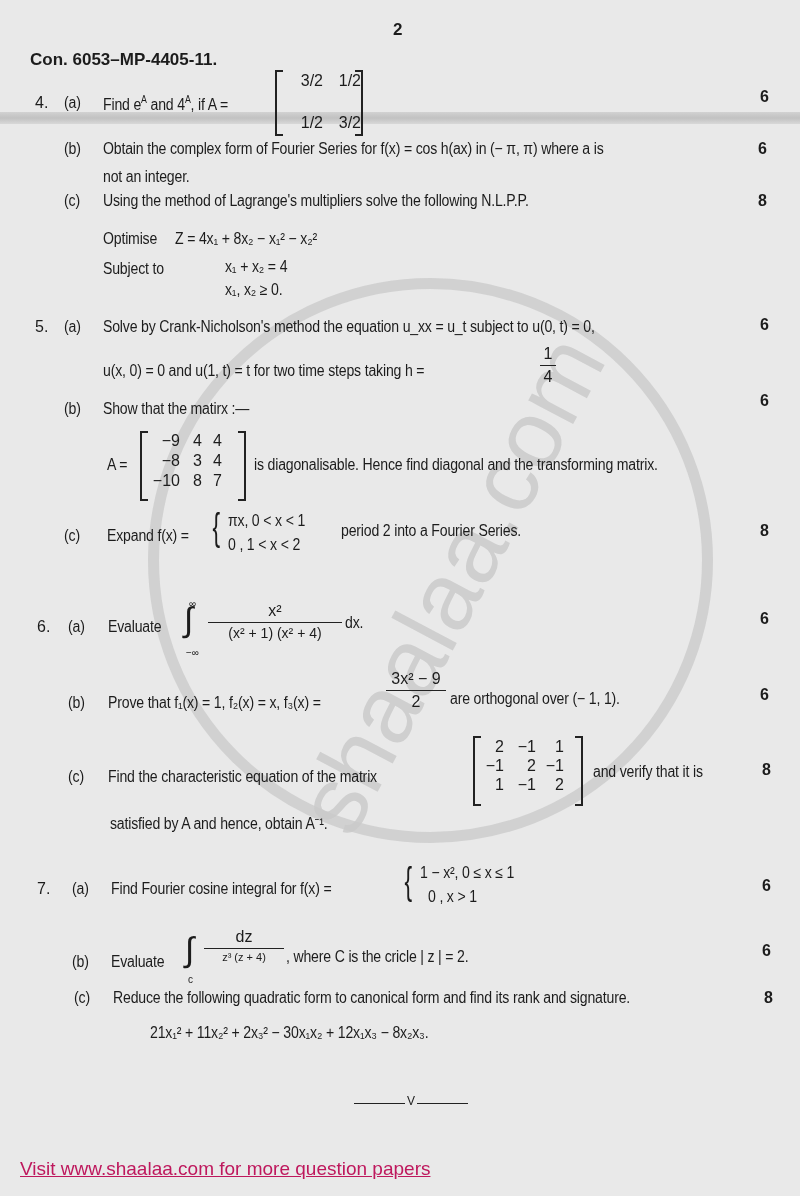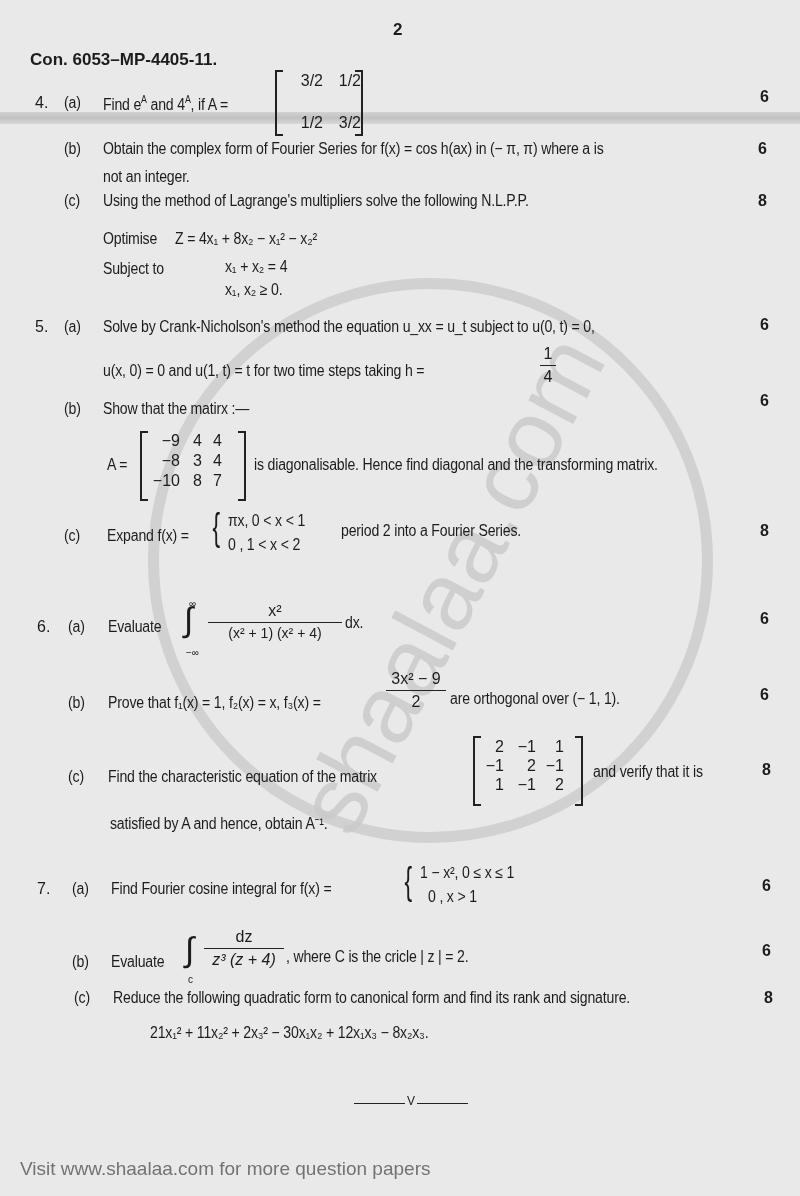--- a/index.html
+++ b/index.html
@@ -27,21 +27,21 @@
   .brk-l, .brk-r { position: absolute; border: 2px solid #222; }
   .brk-l { border-right: none; width: 6px; }
   .brk-r { border-left: none; width: 6px; }
   .frac { position: absolute; text-align: center; font-size: 16px; }
   .frac .bar { border-top: 1.5px solid #222; margin: 2px 0; }
   .brace { position: absolute; font-size: 38px; font-weight: 200; transform: scaleX(0.6); }
   .int { position: absolute; font-size: 34px; font-weight: 200; }
   .lim { position: absolute; font-size: 10px; }
   .sep { position: absolute; left: 354px; top: 1103px; width: 114px; height: 0; border-top: 1.5px solid #222; }
   .sepv { position: absolute; left: 405px; top: 1094px; font-size: 12px; background: #e9e9e9; padding: 0 2px; }
-  .footer { position: absolute; left: 20px; top: 1158px; font-size: 19px; color: #737373; }
+  .footer { position: absolute; left: 20px; top: 1158px; font-size: 19px; color: #be185d; text-decoration: underline; }
 </style>
 </head>
 <body>
 
 <div class="page">
 
   <div class="band"></div>
   <div class="watermark-circle"></div>
   <div class="watermark-text">shaalaa.com</div>
 
@@ -164,21 +164,21 @@
   <div class="abs t" style="left:428px;top:888px;">0 ,   x &gt; 1</div>
   <div class="abs marks" style="left:762px;top:877px;">6</div>
 
   <div class="abs t" style="left:72px;top:953px;">(b)</div>
   <div class="abs t" style="left:111px;top:953px;">Evaluate</div>
   <div class="int" style="left:185px;top:930px;">∫</div>
   <div class="lim" style="left:188px;top:974px;">c</div>
   <div class="frac" style="left:204px;top:928px;width:80px;">
     <div>dz</div>
     <div class="bar"></div>
-    <div style="font-size:16px;font-style:italic;">z³ (z + 4)</div>
+    <div style="font-size:11px;">z³ (z + 4)</div>
   </div>
   <div class="abs t" style="left:286px;top:948px;">, where C is the cricle | z | = 2.</div>
   <div class="abs marks" style="left:762px;top:942px;">6</div>
 
   <div class="abs t" style="left:74px;top:989px;">(c)</div>
   <div class="abs t" style="left:113px;top:989px;">Reduce the following quadratic form to canonical form and find its rank and signature.</div>
   <div class="abs marks" style="left:764px;top:989px;">8</div>
   <div class="abs t" style="left:150px;top:1024px;">21x₁² + 11x₂² + 2x₃² − 30x₁x₂ + 12x₁x₃ − 8x₂x₃.</div>
 
   <div class="sep"></div>

